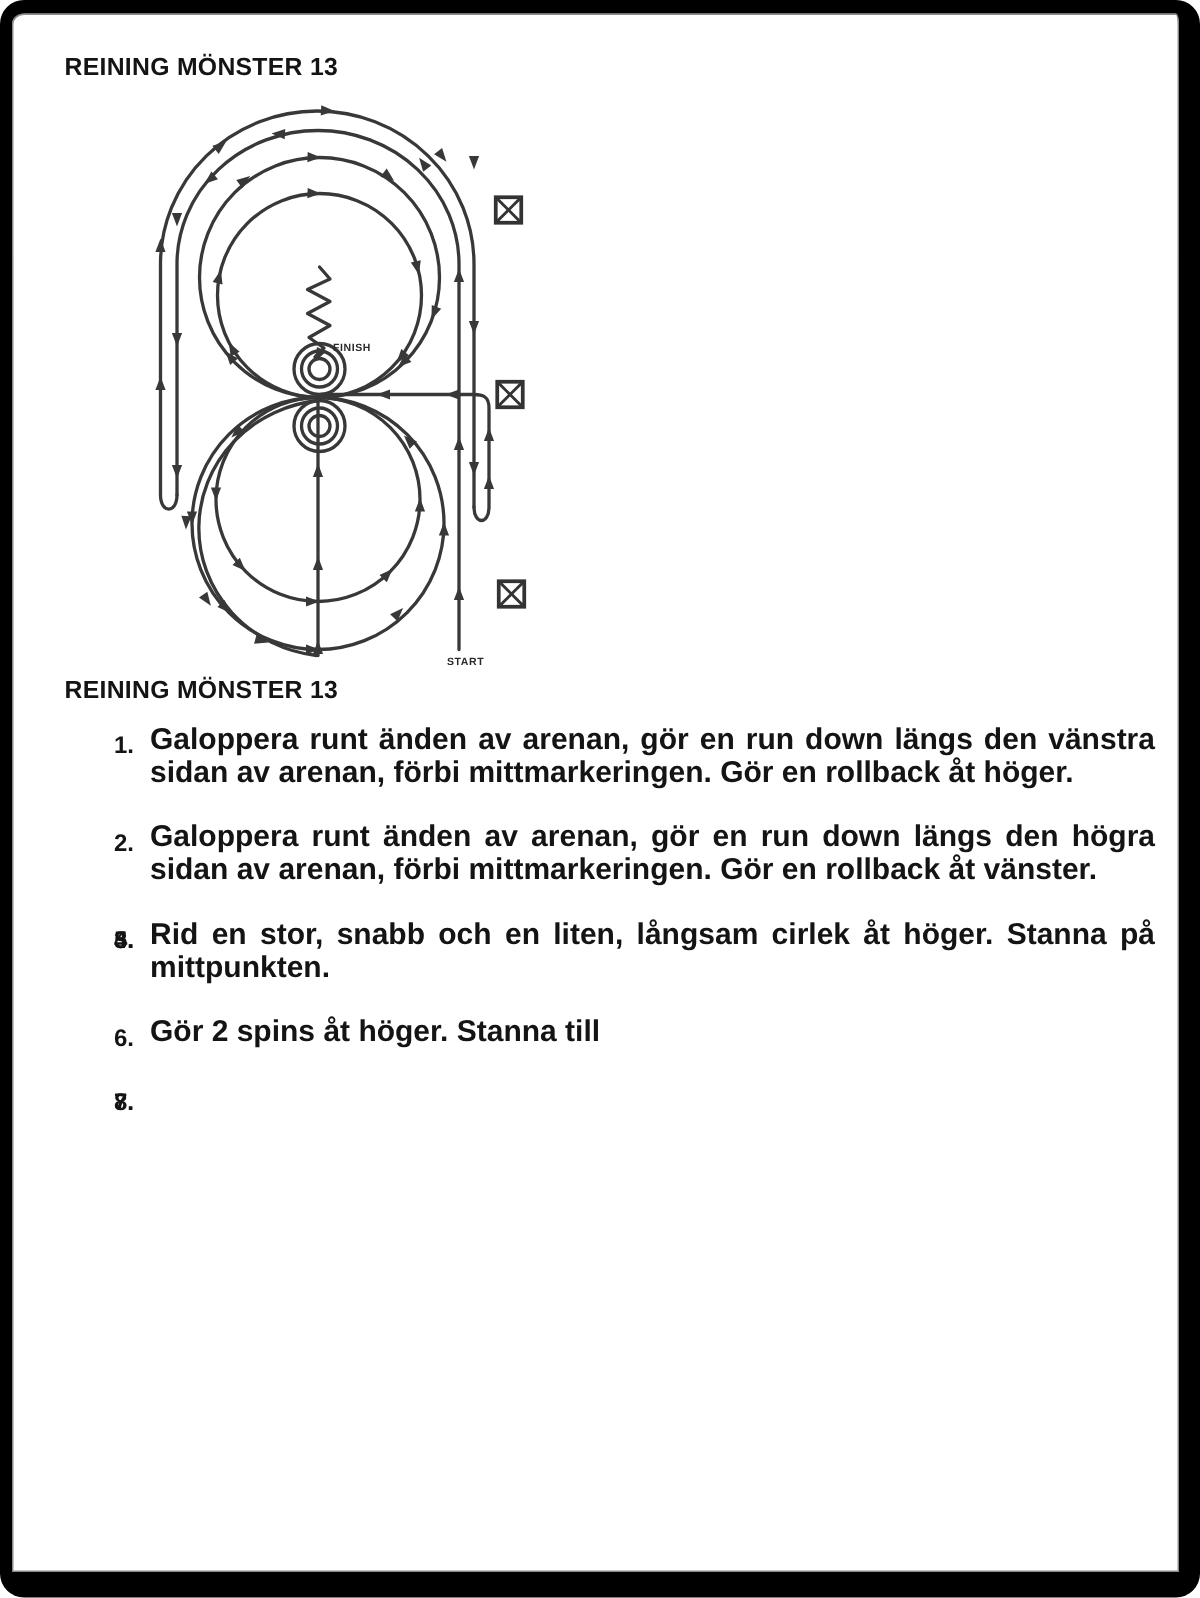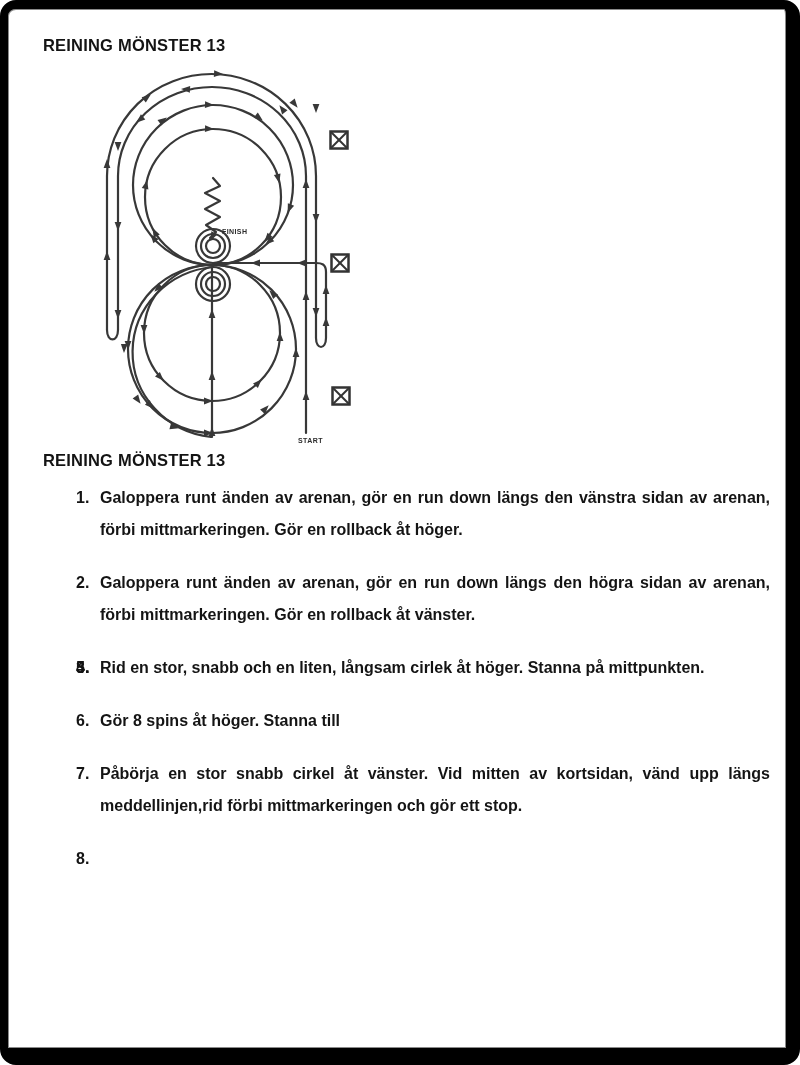--- a/index.html
+++ b/index.html
@@ -37,21 +37,21 @@
   .instructions{
     position:absolute;left:0;top:482px;width:800px;
   }
   .item{position:relative;margin:0 0 21px 0;}
   .num{
     position:absolute;left:76px;top:0;
     font-size:16px;font-weight:bold;line-height:32px;color:#141414;
   }
   .itext{
     margin:0 30px 0 100px;
-    font-size:16px;font-weight:bold;line-height:32px;
+    font-size:20px;font-weight:bold;line-height:22px;
     text-align:justify;color:#141414;
   }
 </style>
 </head>
 <body>
 
 <div class="page-frame"></div>
 
 <div class="doc-title">REINING MÖNSTER 13</div>
 
@@ -200,22 +200,21 @@
   </div>
   <div class="item">
     <span class="num">4.</span>
   </div>
   <div class="item">
     <span class="num">5.</span>
     <p class="itext">Rid en stor, snabb och en liten, långsam cirlek åt höger. Stanna på mittpunkten.</p>
   </div>
   <div class="item">
     <span class="num">6.</span>
-    <p class="itext">Gör 8 spins åt höger. Stanna till</p>
+    <p class="itext">Gör 2 spins åt höger. Stanna till</p>
   </div>
   <div class="item">
     <span class="num">7.</span>
-    <p class="itext">Påbörja en stor snabb cirkel åt vänster. Vid mitten av kortsidan, vänd upp längs meddellinjen,rid förbi mittmarkeringen och gör ett stop.</p>
   </div>
   <div class="item">
     <span class="num">8.</span>
   </div>
 </div>
 
 </body></html>

